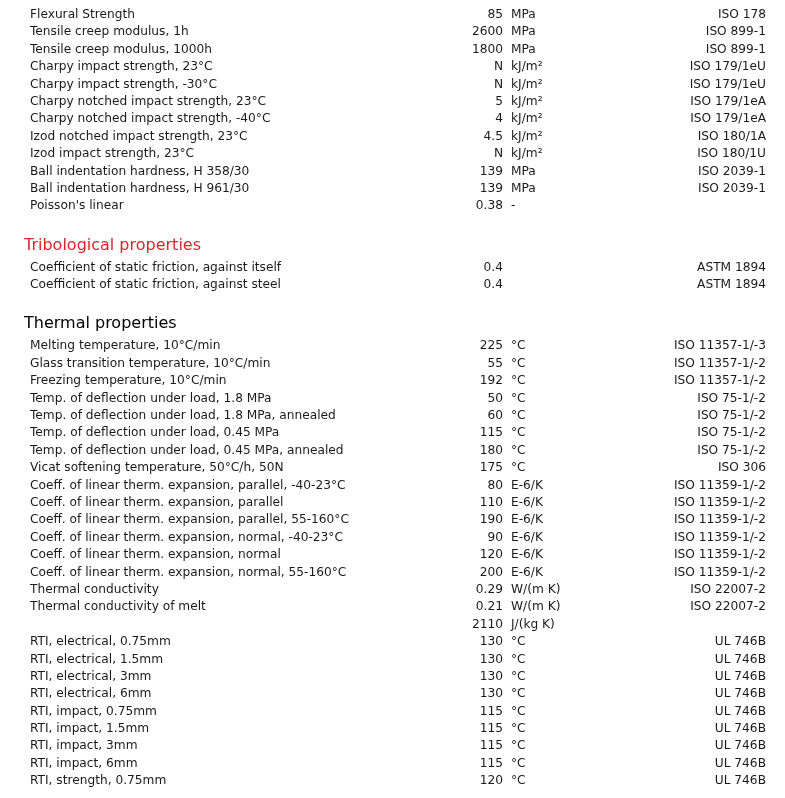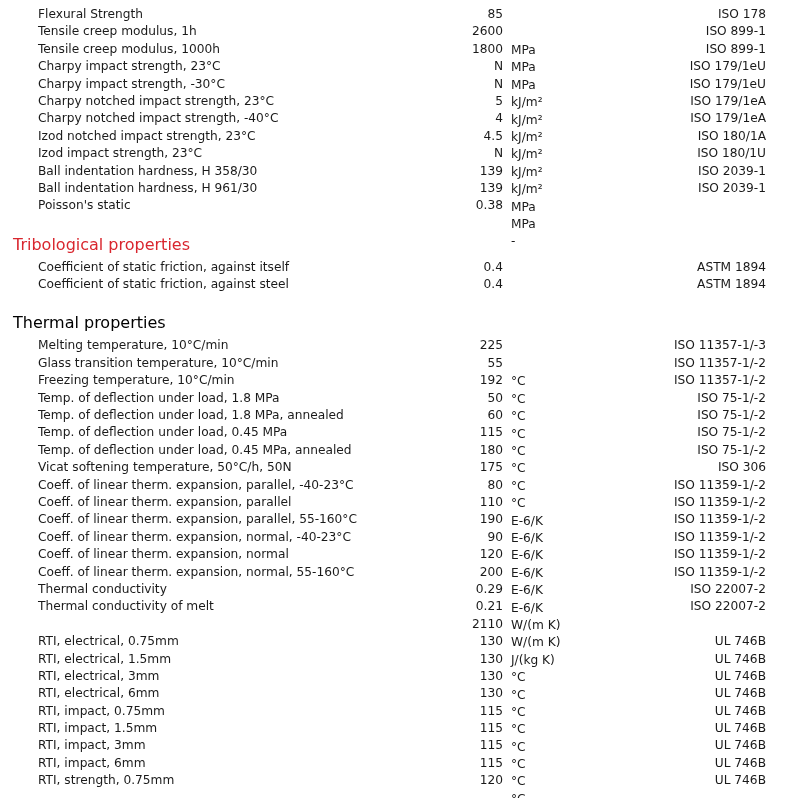--- a/index.html
+++ b/index.html
@@ -1,25 +1,25 @@
 <!DOCTYPE html>
 <html><head>
 <meta charset="utf-8">
 <style>
   html, body { margin: 0; padding: 0; background: #ffffff; }
   body { width: 785px; height: 798px; overflow: hidden; position: relative;
          font-family: "DejaVu Sans", sans-serif; color: #1a1a1a; }
   .sheet { position: absolute; left: 0; top: 6px; width: 785px; }
   .row { position: relative; height: 17.4px; font-size: 12.2px; line-height: 17.4px; white-space: nowrap; }
-  .row .label { position: absolute; left: 38px; }
+  .row .label { position: absolute; left: 30px; }
   .row .value { position: absolute; right: calc(785px - 503px); text-align: left; }
-  .row .unit  { position: absolute; left: 511px; margin-top: 36px; }
+  .row .unit  { position: absolute; left: 511px; }
   .row .std   { position: absolute; right: calc(785px - 766px); }
   .heading { font-size: 16px; color: #d9262e; height: 20px; line-height: 20px;
-             padding-left: 13px; margin-top: 20px; margin-bottom: 4px; }
+             padding-left: 24px; margin-top: 20px; margin-bottom: 4px; }
 </style>
 </head>
 <body style="color: rgb(26, 26, 26);">
 
 <div class="sheet" id="sheet">
     <div>
       <div class="row">
         <span class="label">Flexural Strength</span>
         <span class="value">85</span>
         <span class="unit">MPa</span>
@@ -79,21 +79,21 @@
         <span class="unit">MPa</span>
         <span class="std">ISO 2039-1</span>
       </div>
       <div class="row">
         <span class="label">Ball indentation hardness, H 961/30</span>
         <span class="value">139</span>
         <span class="unit">MPa</span>
         <span class="std">ISO 2039-1</span>
       </div>
       <div class="row">
-        <span class="label">Poisson's static</span>
+        <span class="label">Poisson's linear</span>
         <span class="value">0.38</span>
         <span class="unit">-</span>
         <span class="std"></span>
       </div>
     </div>
     <div>
       <div class="heading" style="color: rgb(217, 38, 46);">Tribological properties</div>
       <div class="row">
         <span class="label">Coefficient of static friction, against itself</span>
         <span class="value">0.4</span>

